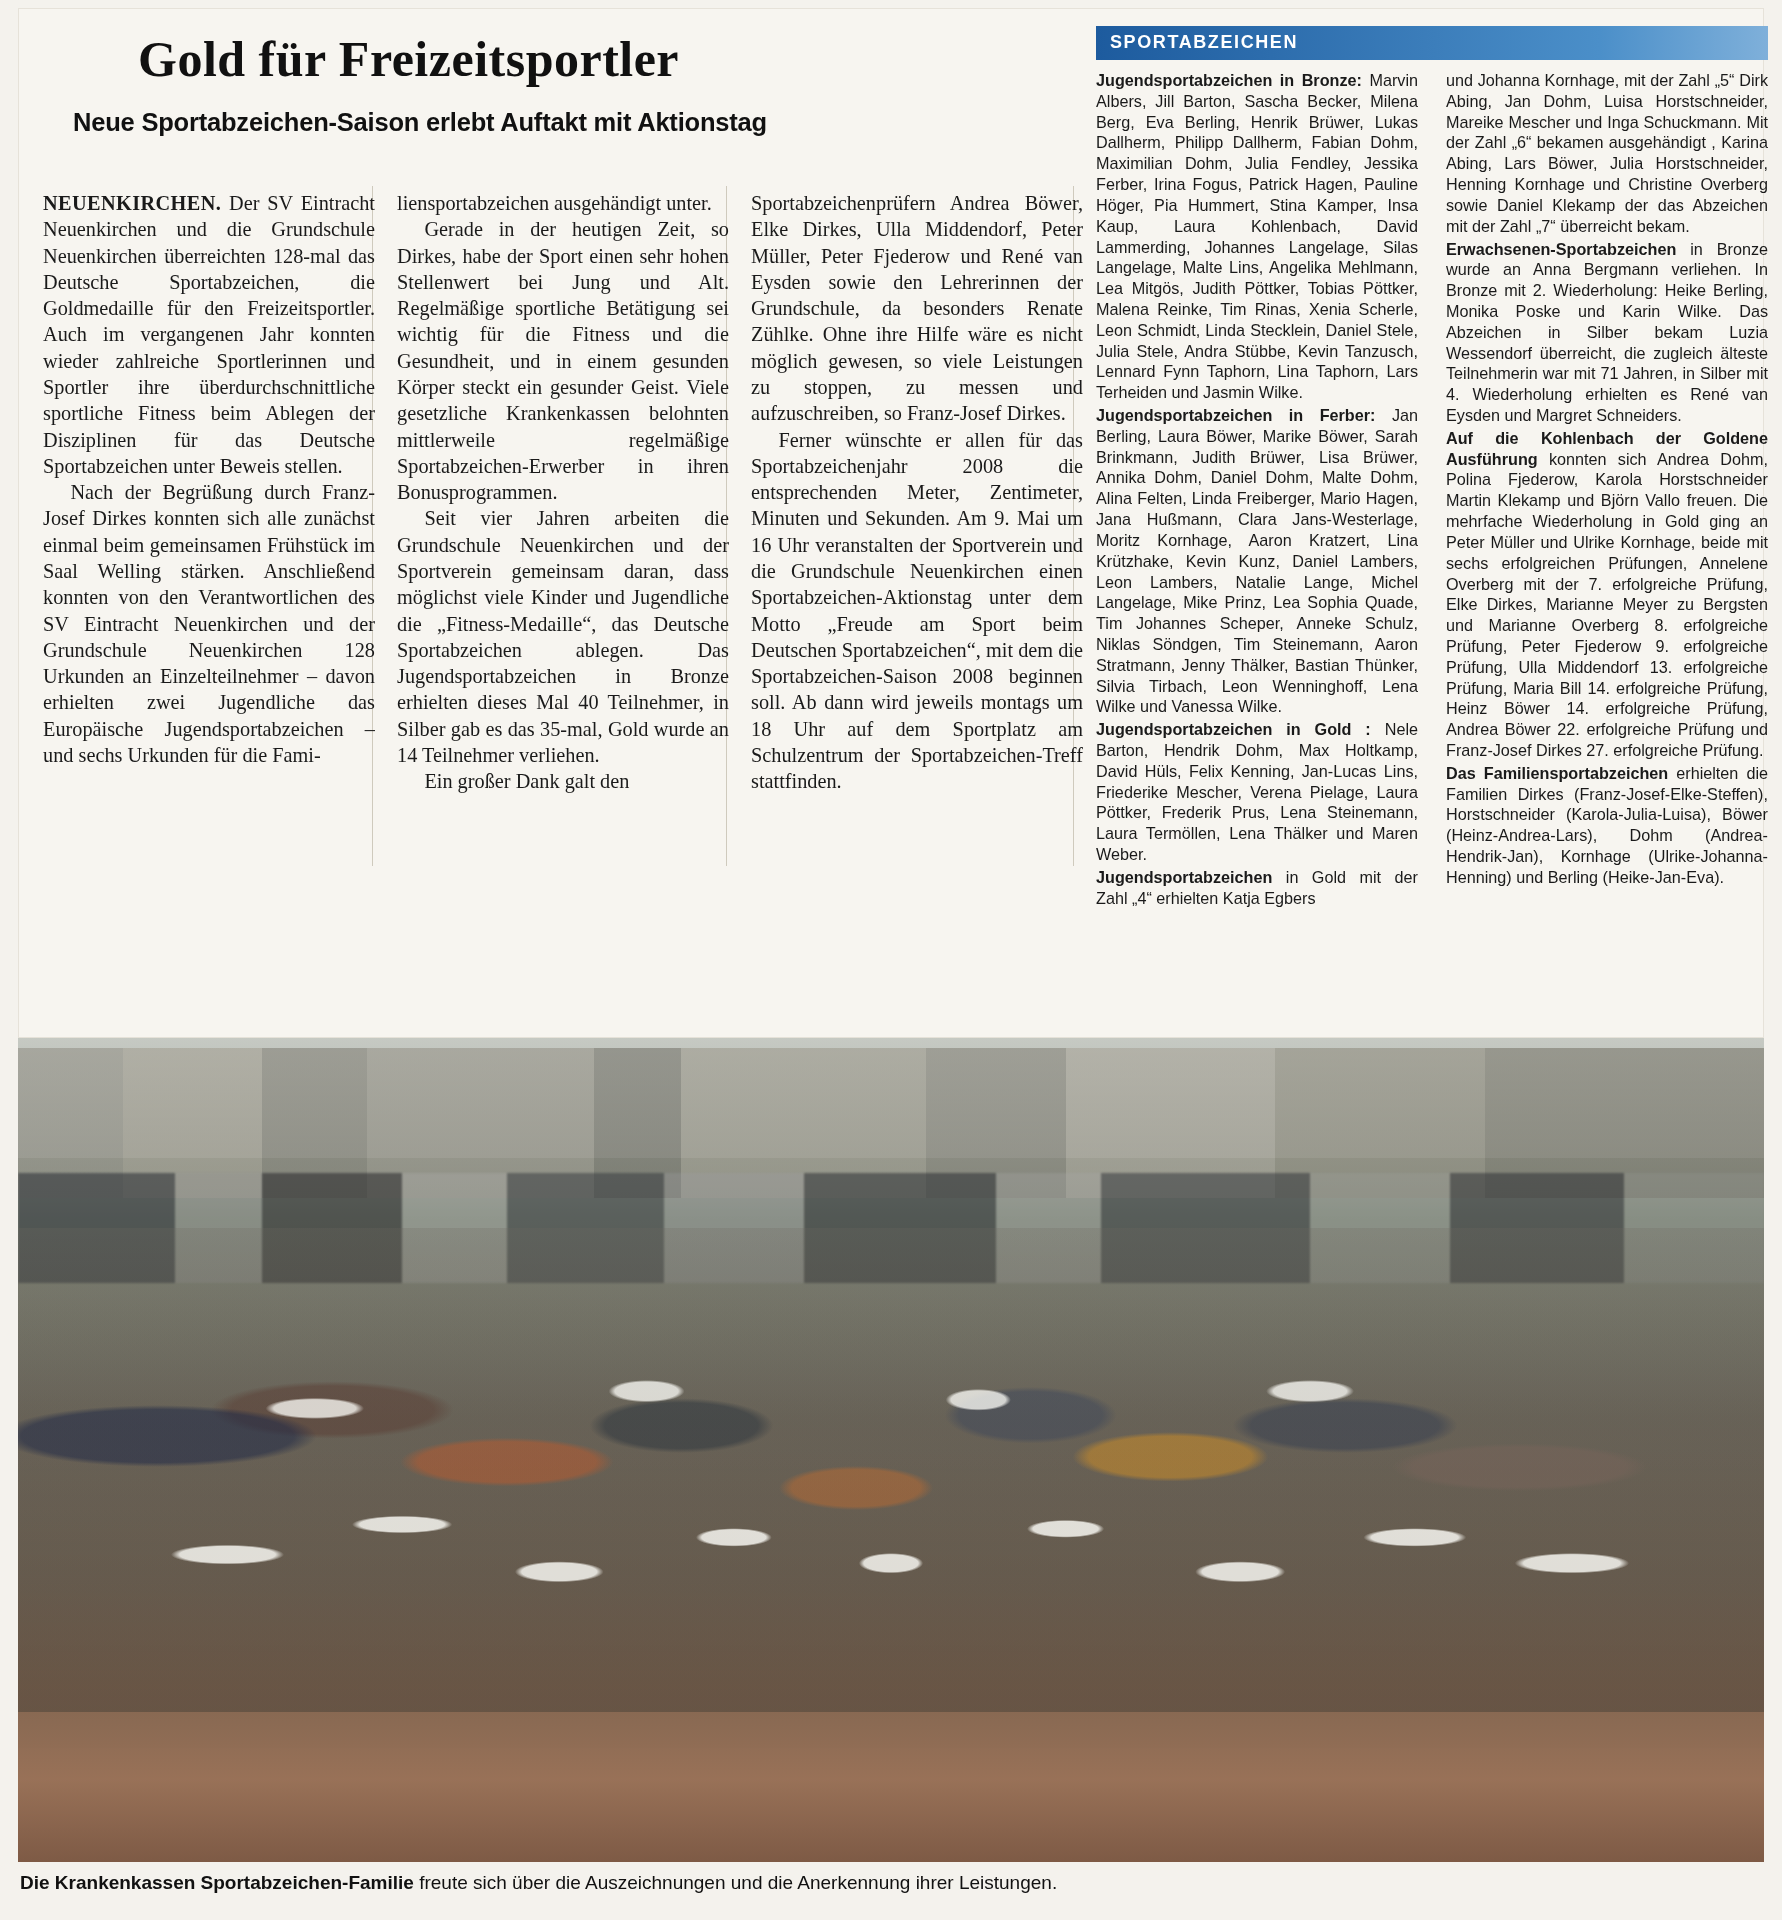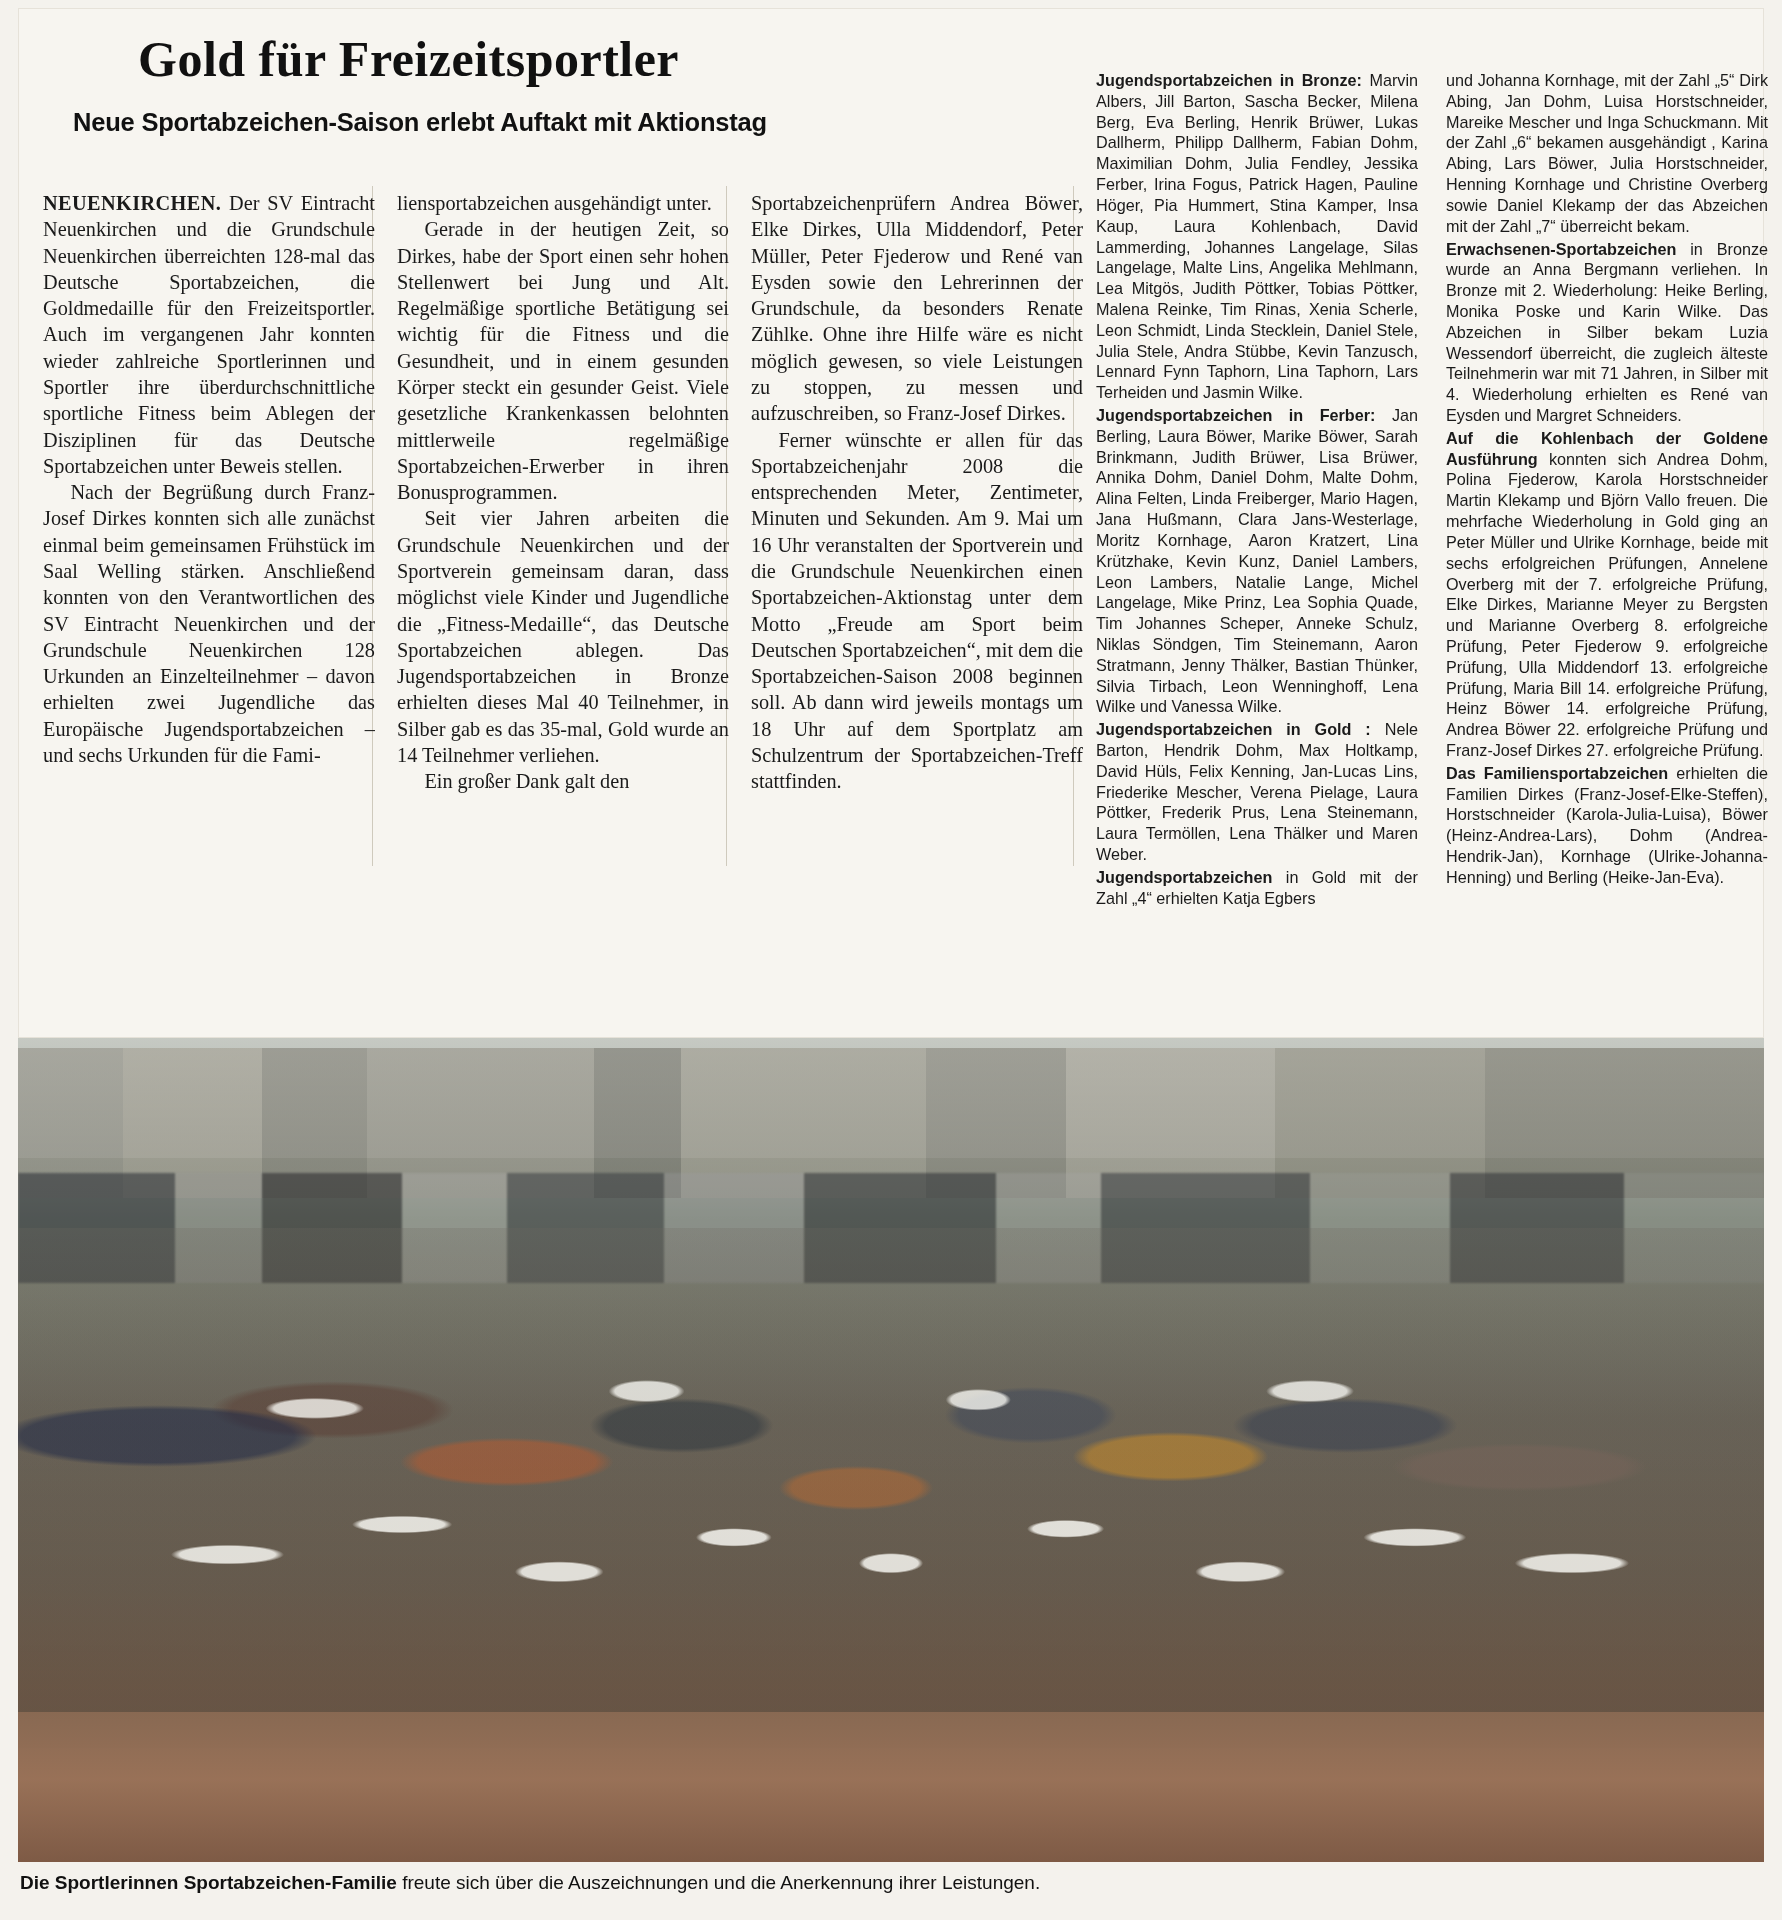--- a/index.html
+++ b/index.html
@@ -269,20 +269,23 @@
       </div>
 
       <div class="main-col">
         <p class="first">Sportabzeichenprüfern Andrea Böwer, Elke Dirkes, Ulla Middendorf, Peter Müller, Peter Fjederow und René van Eysden sowie den Lehrerinnen der Grundschule, da besonders Renate Zühlke. Ohne ihre Hilfe wäre es nicht möglich gewesen, so viele Leistungen zu stoppen, zu messen und aufzuschreiben, so Franz-Josef Dirkes.</p>
         <p>Ferner wünschte er allen für das Sportabzeichenjahr 2008 die entsprechenden Meter, Zentimeter, Minuten und Sekunden. Am 9. Mai um 16 Uhr veranstalten der Sportverein und die Grundschule Neuenkirchen einen Sportabzeichen-Aktionstag unter dem Motto „Freude am Sport beim Deutschen Sportabzeichen“, mit dem die Sportabzeichen-Saison 2008 beginnen soll. Ab dann wird jeweils montags um 18 Uhr auf dem Sportplatz am Schulzentrum der Sportabzeichen-Treff stattfinden.</p>
       </div>
 
     </div>
 
     <div class="sidebar">
+      <div class="sidebar-header">
+        <span>SPORTABZEICHEN</span>
+      </div>
 
       <div class="side-cols">
 
         <div class="side-col">
           <p>
             <b>Jugendsportabzeichen in Bronze:</b>
             <span>Marvin Albers, Jill Barton, Sascha Becker, Milena Berg, Eva Berling, Henrik Brüwer, Lukas Dallherm, Philipp Dallherm, Fabian Dohm, Maximilian Dohm, Julia Fendley, Jessika Ferber, Irina Fogus, Patrick Hagen, Pauline Höger, Pia Hummert, Stina Kamper, Insa Kaup, Laura Kohlenbach, David Lammerding, Johannes Langelage, Silas Langelage, Malte Lins, Angelika Mehlmann, Lea Mitgös, Judith Pöttker, Tobias Pöttker, Malena Reinke, Tim Rinas, Xenia Scherle, Leon Schmidt, Linda Stecklein, Daniel Stele, Julia Stele, Andra Stübbe, Kevin Tanzusch, Lennard Fynn Taphorn, Lina Taphorn, Lars Terheiden und Jasmin Wilke.</span>
           </p>
           <p>
             <b>Jugendsportabzeichen in Ferber:</b>
@@ -326,16 +329,16 @@
       <div class="sky"></div>
       <div class="buildings"></div>
       <div class="cars"></div>
       <div class="crowd"></div>
       <div class="papers"></div>
       <div class="ground"></div>
     </div>
   </div>
 
   <div class="caption">
-    <b>Die Sportlerinnen Sportabzeichen-Familie</b><span> freute sich über die Auszeichnungen und die Anerkennung ihrer Leistungen.</span>
+    <b>Die Krankenkassen Sportabzeichen-Familie</b><span> freute sich über die Auszeichnungen und die Anerkennung ihrer Leistungen.</span>
   </div>
 
 </div>
 
 </body></html>

